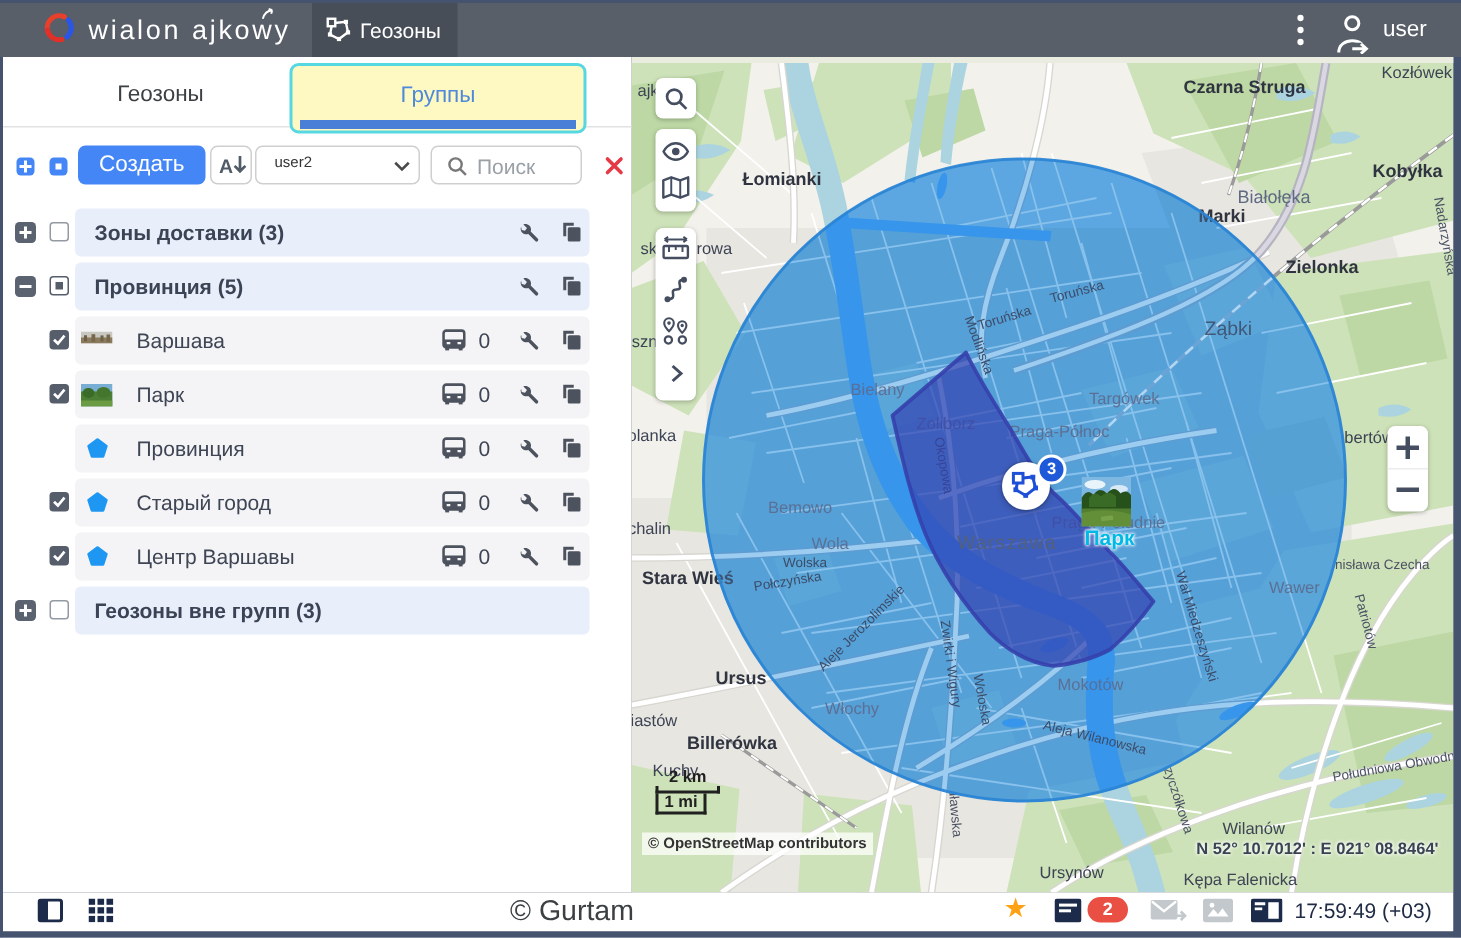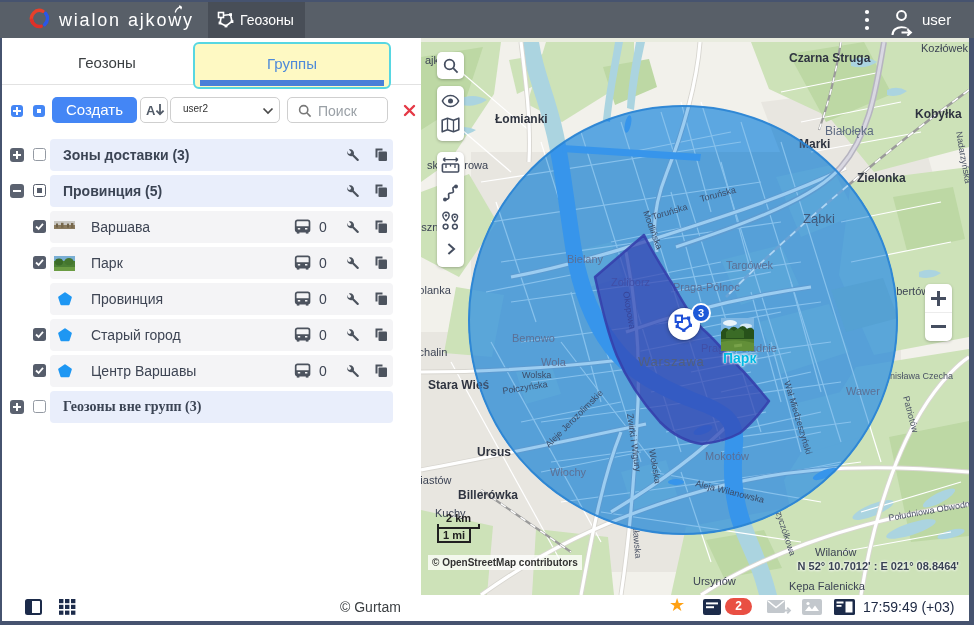--- a/index.html
+++ b/index.html
@@ -284,21 +284,21 @@
           <svg class="cp" width="14" height="14">
             <use href="#ic-cp"></use>
           </svg>
       </div>
 
       <div class="expbtn" style="top:358px;">
           <div class="hb"></div>
           <div class="vb"></div>
         </div>
       <div class="cb cb-off" style="top:358px;"></div>
-      <div class="row grow" style="top:349px;font-family:Liberation Serif, serif;">
+      <div class="row grow" style="top:349px;">
         <span class="rtext gtext">Геозоны вне групп (3)</span>
       </div>
     </div>
   </div>
   <div id="map">
     <svg width="548" height="553" viewBox="0 0 548 553" style="position:absolute;left:0;top:0;">
       <defs>
         <clipPath id="cc">
             <circle cx="262" cy="278" r="214.5"></circle>
           </clipPath>
@@ -628,21 +628,21 @@
           <rect x="6" y="0" width="4.4" height="4.2"></rect>
           <rect x="12" y="0" width="4.4" height="4.2"></rect>
           <rect x="0" y="5.8" width="4.4" height="4.2"></rect>
           <rect x="6" y="5.8" width="4.4" height="4.2"></rect>
           <rect x="12" y="5.8" width="4.4" height="4.2"></rect>
           <rect x="0" y="11.6" width="4.4" height="4.2"></rect>
           <rect x="6" y="11.6" width="4.4" height="4.2"></rect>
           <rect x="12" y="11.6" width="4.4" height="4.2"></rect>
         </g>
       </svg>
-    <div style="position:absolute;left:338px;top:0;line-height:25px;font-size:14px;color:#3c4043;">© Gurtam</div>
+    <div style="position:absolute;left:338px;top:0;line-height:25px;font-size:19px;color:#3c4043;">© Gurtam</div>
     <span style="position:absolute;left:667px;top:-1px;font-size:18px;color:#ffa113;">★</span>
     <svg style="position:absolute;left:701px;top:4px;" width="18" height="16" viewBox="0 0 18 16">
         <rect width="18" height="16" rx="2" fill="#1c2b4a"></rect>
         <rect x="3" y="3.4" width="12" height="2" fill="#fff"></rect>
         <rect x="3" y="7.2" width="8" height="2" fill="#fff"></rect>
       </svg>
     <div style="position:absolute;left:723px;top:3px;width:27px;height:17px;background:#e94f43;border-radius:9px;color:#fff;font-size:12px;font-weight:bold;text-align:center;line-height:17px;">2</div>
     <svg style="position:absolute;left:765px;top:4px;" width="25" height="16" viewBox="0 0 25 16">
         <rect x="0" y="1" width="18" height="13" rx="1.5" fill="#c3c8cd"></rect>
         <path d="M1,2 L9,8.5 L17,2" fill="none" stroke="#fff" stroke-width="1.6"></path>

